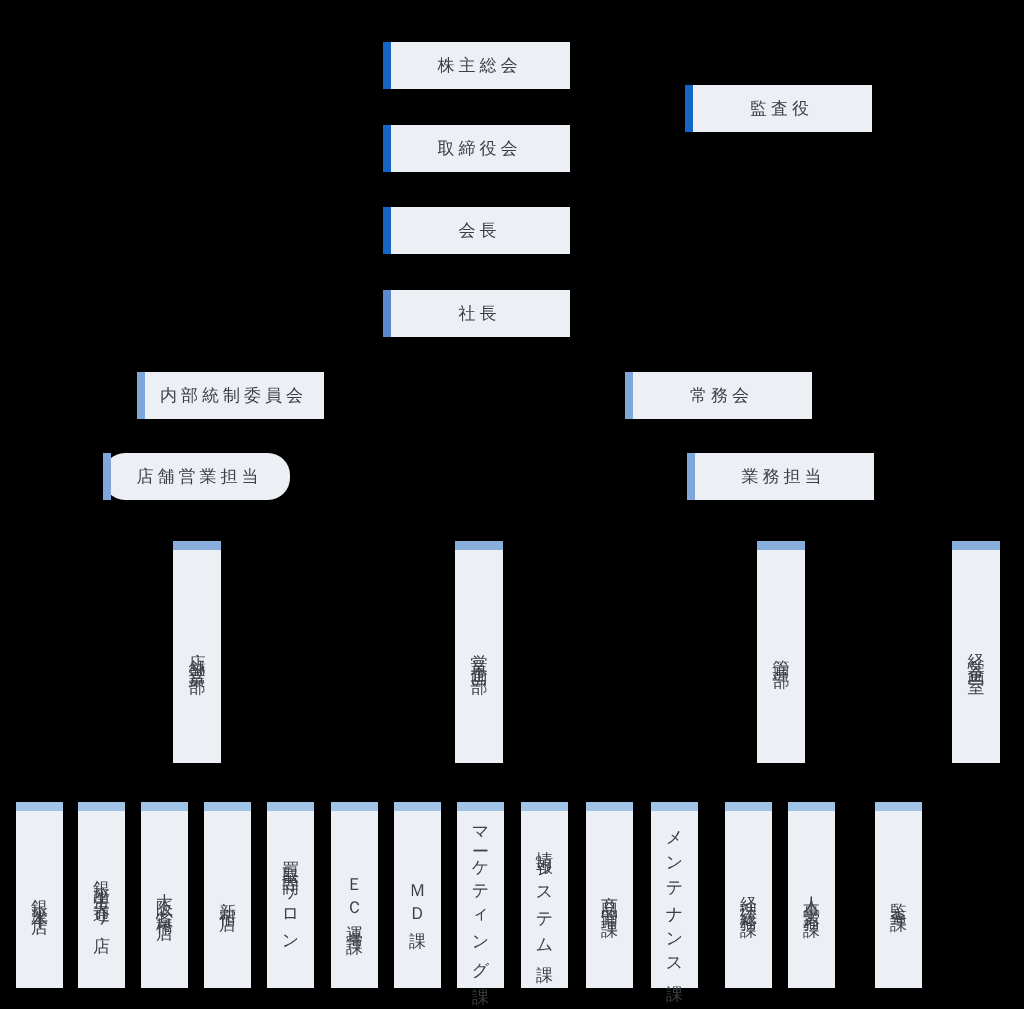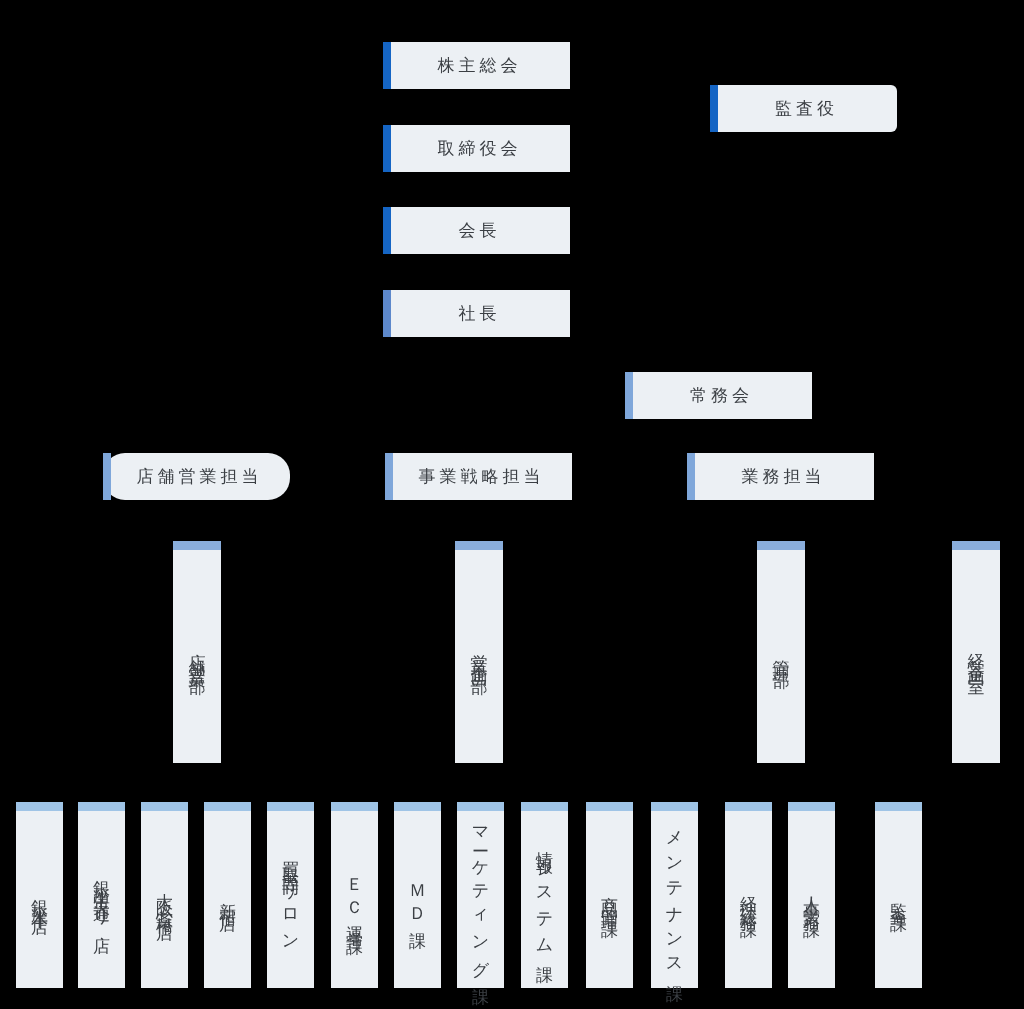--- a/index.html
+++ b/index.html
@@ -87,55 +87,55 @@
     <div class="line" style="left:748px;top:783px;width:2px;height:19px;"></div>
     <div class="line" style="left:811px;top:783px;width:2px;height:19px;"></div>
     <div class="line" style="left:898px;top:783px;width:2px;height:19px;"></div>
   </div>
 
   <div class="hbox lv1" style="left:383px;top:42px;text-align:right;">
     <span class="bar"></span>
     <span class="lbl">株主総会</span>
   </div>
 
-  <div class="hbox lv1" style="left:710px;top:85px;border-radius:6px;">
+  <div class="hbox lv1" style="left:685px;top:85px;">
     <span class="bar"></span>
     <span class="lbl">監査役</span>
   </div>
 
   <div class="hbox lv1" style="left:383px;top:207px;">
     <span class="bar"></span>
     <span class="lbl">会長</span>
   </div>
 
   <div class="hbox lv1" style="left:383px;top:125px;">
     <span class="bar"></span>
     <span class="lbl">取締役会</span>
   </div>
 
   <div class="hbox lv2" style="left:383px;top:290px;">
     <span class="bar"></span>
     <span class="lbl">社長</span>
   </div>
 
+  <div class="hbox lv3" style="left:137px;top:372px;">
+    <span class="bar"></span>
+    <span class="lbl">内部統制委員会</span>
+  </div>
 
   <div class="hbox lv3" style="left:625px;top:372px;">
     <span class="bar"></span>
     <span class="lbl">常務会</span>
   </div>
 
   <div class="hbox lv3" style="left:103px;top:453px;border-radius:22px;">
     <span class="bar"></span>
     <span class="lbl">店舗営業担当</span>
   </div>
 
-  <div class="hbox lv3" style="left:385px;top:453px;">
-    <span class="bar"></span>
-    <span class="lbl">事業戦略担当</span>
-  </div>
 
   <div class="hbox lv3" style="left:687px;top:453px;">
     <span class="bar"></span>
     <span class="lbl">業務担当</span>
   </div>
 
   <div class="vbox dept lv4" style="left:173px;top:541px;">
     <span class="tbar"></span>
     <span class="vlbl">店舗営業部</span>
   </div>

